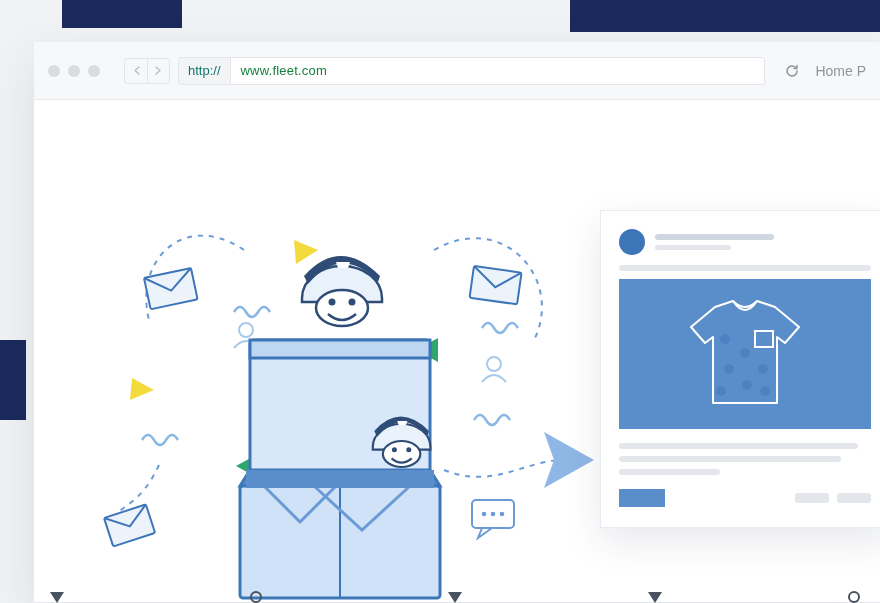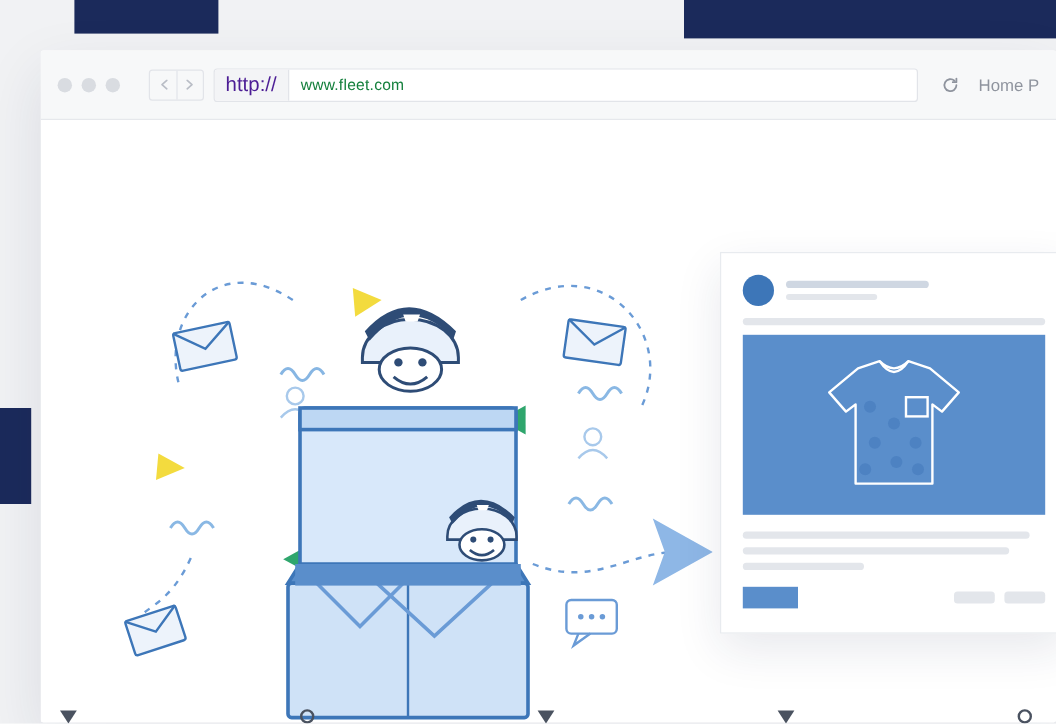--- a/index.html
+++ b/index.html
@@ -77,22 +77,22 @@
     border: 1px solid #e2e4e9;
     border-radius: 3px;
     display: flex; align-items: center;
     overflow: hidden;
     margin-right: 18px;
   }
   .url-scheme {
     height: 100%;
     padding: 0 9px;
     background: #f3f4f6;
-    color: #4c1d95;
-    font-size: 17px;
+    color: #0f766e;
+    font-size: 13px;
     display: flex; align-items: center;
     border-right: 1px solid #e2e4e9;
   }
   .url-text {
     padding: 0 10px;
     color: #15803d;
     font-size: 13px;
     letter-spacing: .2px;
   }
   .reload {

